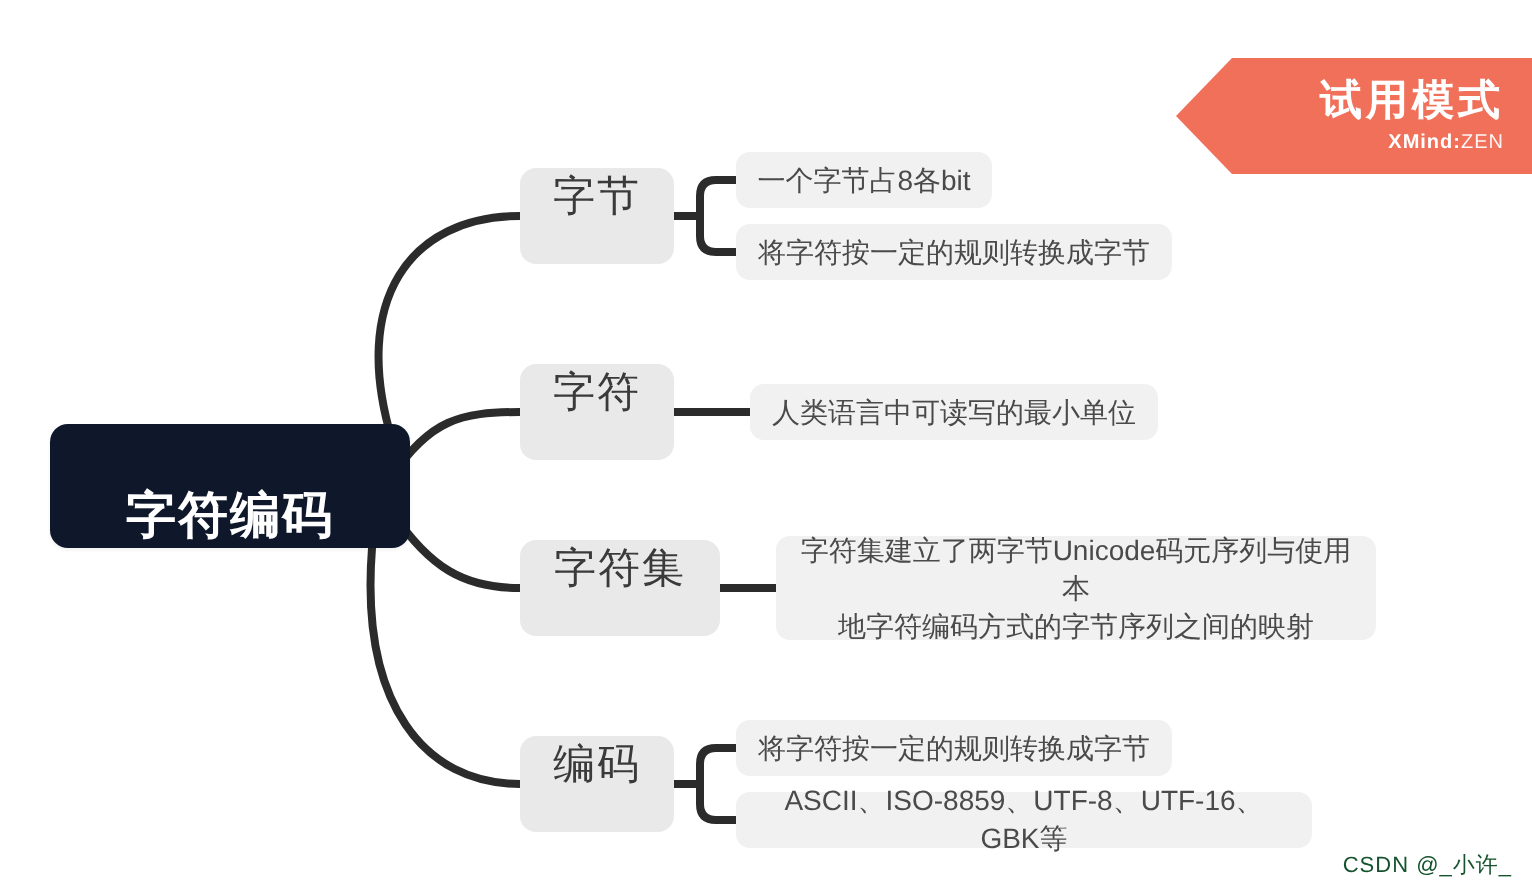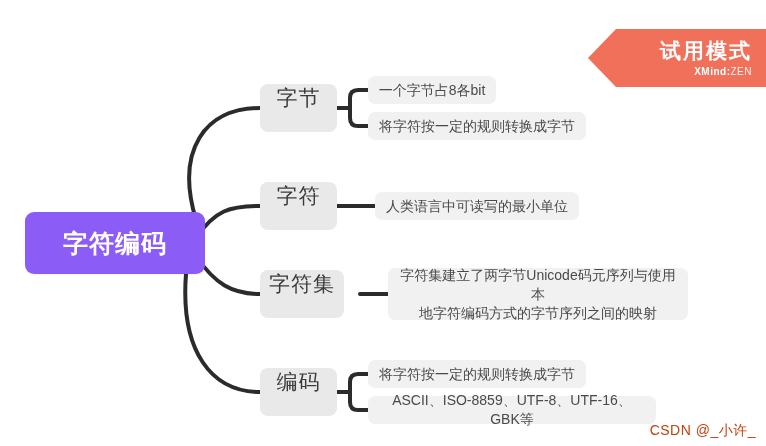--- a/index.html
+++ b/index.html
@@ -26,24 +26,24 @@
     pointer-events: none;
   }
 
   
   .root-node {
     position: absolute;
     left: 25px;
     top: 212px;
     width: 180px;
     height: 62px;
-    background: #8b5cf6;
+    background: #0f172a;
     border-radius: 9px;
     display: flex;
-    align-items: center;
+    align-items: flex-end;
     justify-content: center;
     box-shadow: 0 1px 2px rgba(0,0,0,0.06);
     z-index: 3;
     font-family: Liberation Serif, serif;
   }
   .root-label {
     color: #ffffff;
     font-size: 25px;
     font-weight: bold;
     letter-spacing: 1px;
@@ -120,22 +120,22 @@
     margin-left: 44px;
   }
   .trial-sub b { font-weight: bold; }
   .trial-sub .zen { font-weight: normal; opacity: 0.92; }
 
   
   .watermark {
     position: absolute;
     right: 10px;
     bottom: 6px;
-    color: #c2410c;
-    font-size: 14px;
+    color: #14532d;
+    font-size: 11px;
     letter-spacing: 0.5px;
     z-index: 6;
     white-space: nowrap;
     margin-left: 19px;
   }
 </style>
 </head>
 <body>
 
 <div id="canvas">
@@ -180,21 +180,21 @@
     <span class="leaf-label">将字符按一定的规则转换成字节</span>
   </div>
 
   <div class="branch-node" style="left:260px; top:182px; width:77px; height:48px;">
     <span class="branch-label">字符</span>
   </div>
   <div class="leaf-node" style="left:375px; top:192px; width:204px; height:28px;justify-content:center;">
     <span class="leaf-label">人类语言中可读写的最小单位</span>
   </div>
 
-  <div class="branch-node" style="left:260px; top:270px; width:84px; height:48px;">
+  <div class="branch-node" style="left:260px; top:270px; width:100px; height:48px;">
     <span class="branch-label">字符集</span>
   </div>
   <div class="leaf-node" style="left:388px; top:268px; width:300px; height:52px;">
     <span class="leaf-label">字符集建立了两字节Unicode码元序列与使用本
 地字符编码方式的字节序列之间的映射</span>
   </div>
 
   <div class="branch-node" style="left:260px; top:368px; width:77px; height:48px;">
     <span class="branch-label">编码</span>
   </div>

